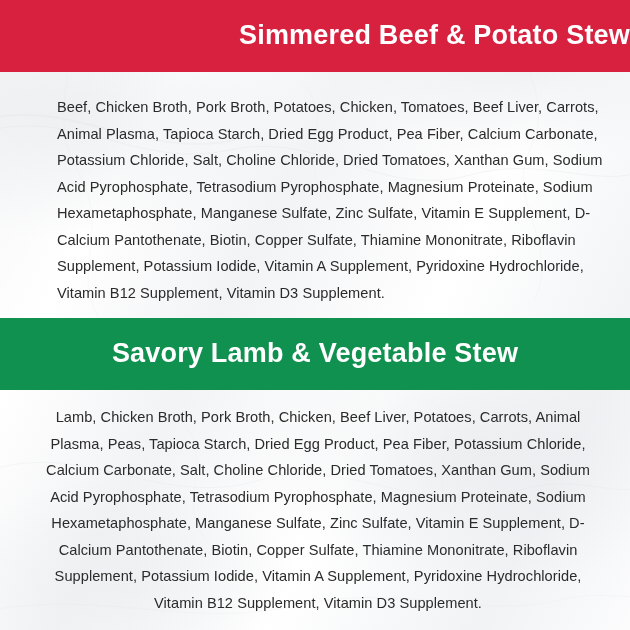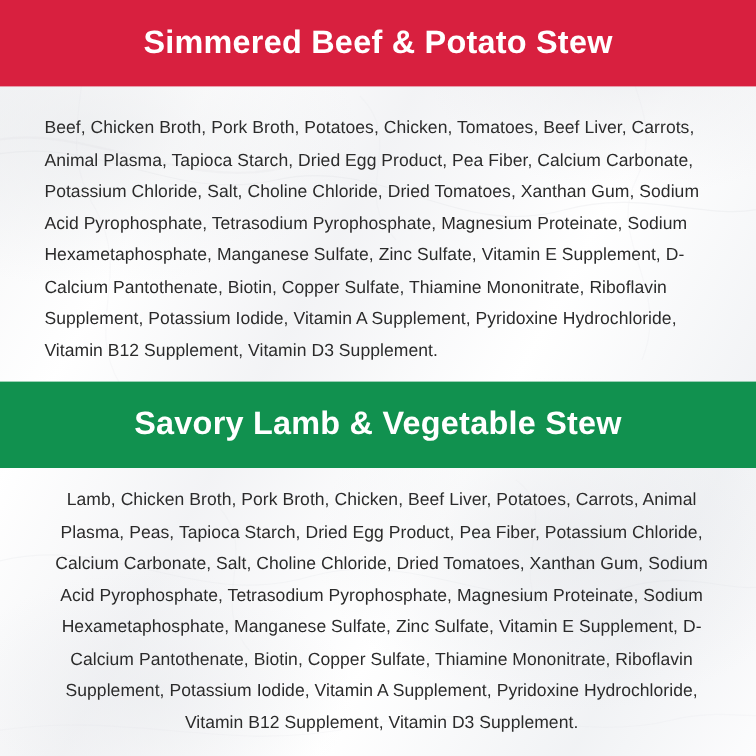--- a/index.html
+++ b/index.html
@@ -64,20 +64,21 @@
     left: 37px;
     width: 562px;
     font-size: 14.6px;
     line-height: 26.5px;
     color: #2b2b2b;
     text-align: left;
     letter-spacing: 0.05px;
   }
   #ingredients-beef {
     top: 94px;
+    margin-left: 20px;
   }
   #ingredients-lamb {
     top: 404px;
     text-align: center;
   }
 </style>
 </head>
 <body>
 
 <div class="page">
@@ -89,21 +90,21 @@
       <path d="M60,-10 C 90,60 40,110 80,175 C 110,230 70,270 100,320" opacity="0.3"></path>
       <path d="M520,-10 C 500,50 560,90 530,150 C 505,200 560,240 535,300" opacity="0.3"></path>
       <path d="M-10,470 C 90,440 160,510 260,480 C 350,455 420,520 520,490 C 580,472 615,500 645,485" opacity="0.4"></path>
       <path d="M-10,610 C 110,590 190,630 300,605 C 400,582 480,620 560,600 C 600,590 625,600 645,595" opacity="0.3"></path>
       <path d="M300,80 C 340,120 290,160 330,200" opacity="0.25"></path>
       <path d="M180,420 C 220,460 170,500 210,545" opacity="0.25"></path>
       <path d="M430,400 C 470,430 420,470 455,515" opacity="0.22"></path>
     </g>
   </svg>
 
-  <div class="banner" id="banner-beef" style="background: rgb(216, 32, 63);">
+  <div class="banner" id="banner-beef" style="background: rgb(216, 32, 63); justify-content: flex-end;">
     <div class="banner-title">Simmered Beef &amp; Potato Stew</div>
   </div>
 
   <div class="ingredients" id="ingredients-beef">Beef, Chicken Broth, Pork Broth, Potatoes, Chicken, Tomatoes, Beef Liver, Carrots, Animal Plasma, Tapioca Starch, Dried Egg Product, Pea Fiber, Calcium Carbonate, Potassium Chloride, Salt, Choline Chloride, Dried Tomatoes, Xanthan Gum, Sodium Acid Pyrophosphate, Tetrasodium Pyrophosphate, Magnesium Proteinate, Sodium Hexametaphosphate, Manganese Sulfate, Zinc Sulfate, Vitamin E Supplement, D-Calcium Pantothenate, Biotin, Copper Sulfate, Thiamine Mononitrate, Riboflavin Supplement, Potassium Iodide, Vitamin A Supplement, Pyridoxine Hydrochloride, Vitamin B12 Supplement, Vitamin D3 Supplement.</div>
 
   <div class="banner" id="banner-lamb" style="background: rgb(17, 145, 79);">
     <div class="banner-title">Savory Lamb &amp; Vegetable Stew</div>
   </div>
 
   <div class="ingredients" id="ingredients-lamb">Lamb, Chicken Broth, Pork Broth, Chicken, Beef Liver, Potatoes, Carrots, Animal Plasma, Peas, Tapioca Starch, Dried Egg Product, Pea Fiber, Potassium Chloride, Calcium Carbonate, Salt, Choline Chloride, Dried Tomatoes, Xanthan Gum, Sodium Acid Pyrophosphate, Tetrasodium Pyrophosphate, Magnesium Proteinate, Sodium Hexametaphosphate, Manganese Sulfate, Zinc Sulfate, Vitamin E Supplement, D-Calcium Pantothenate, Biotin, Copper Sulfate, Thiamine Mononitrate, Riboflavin Supplement, Potassium Iodide, Vitamin A Supplement, Pyridoxine Hydrochloride, Vitamin B12 Supplement, Vitamin D3 Supplement.</div>

